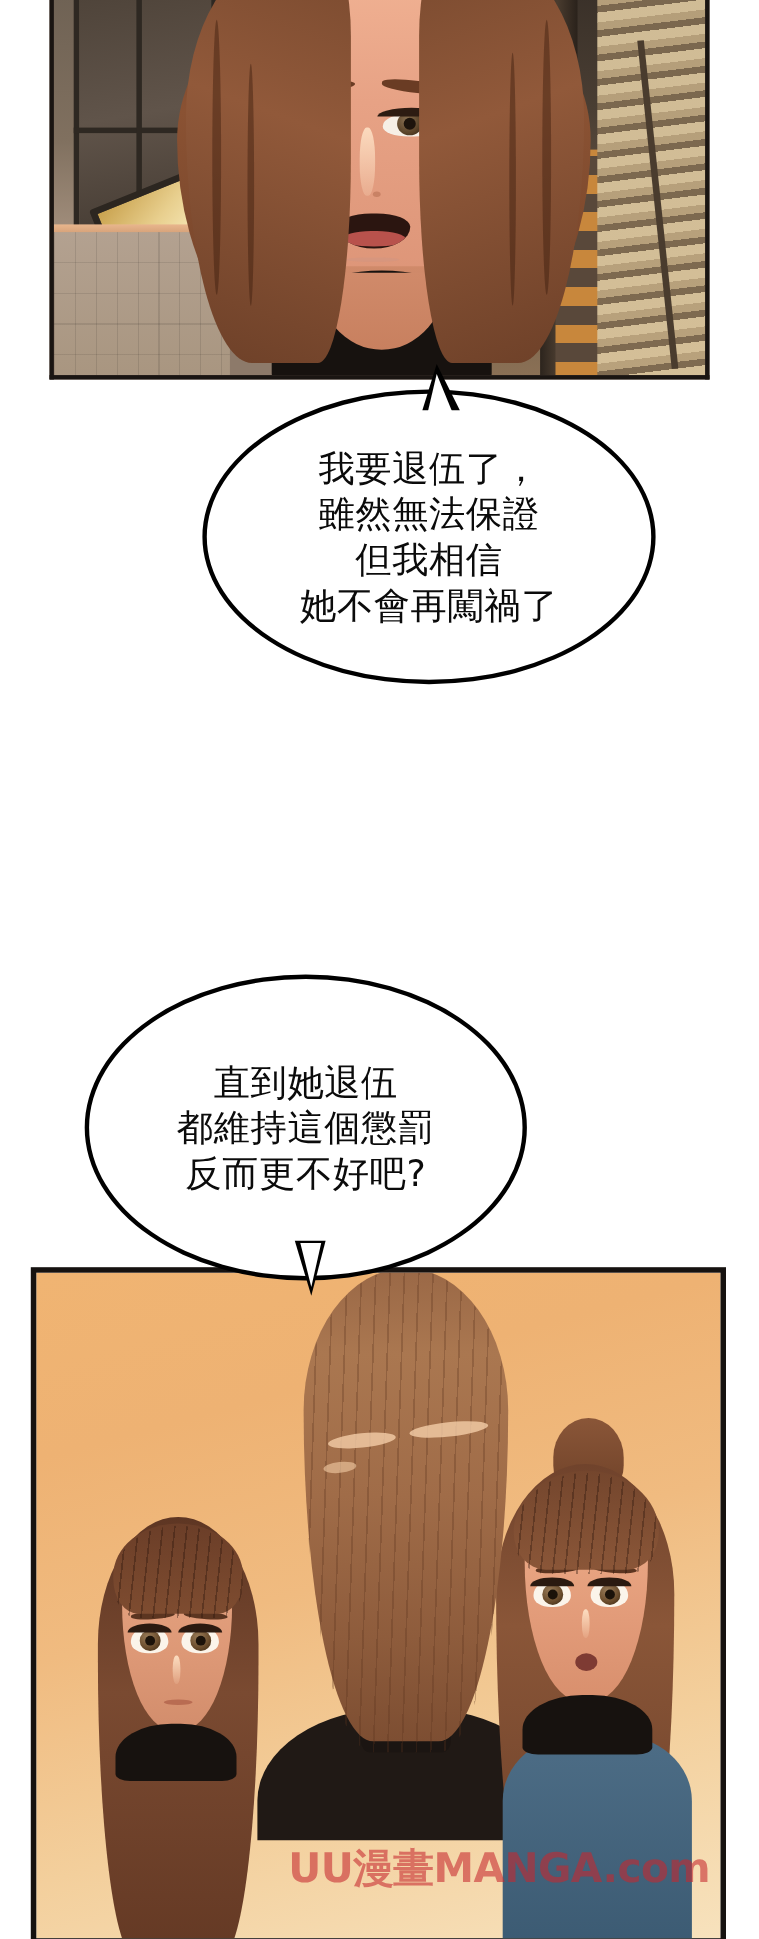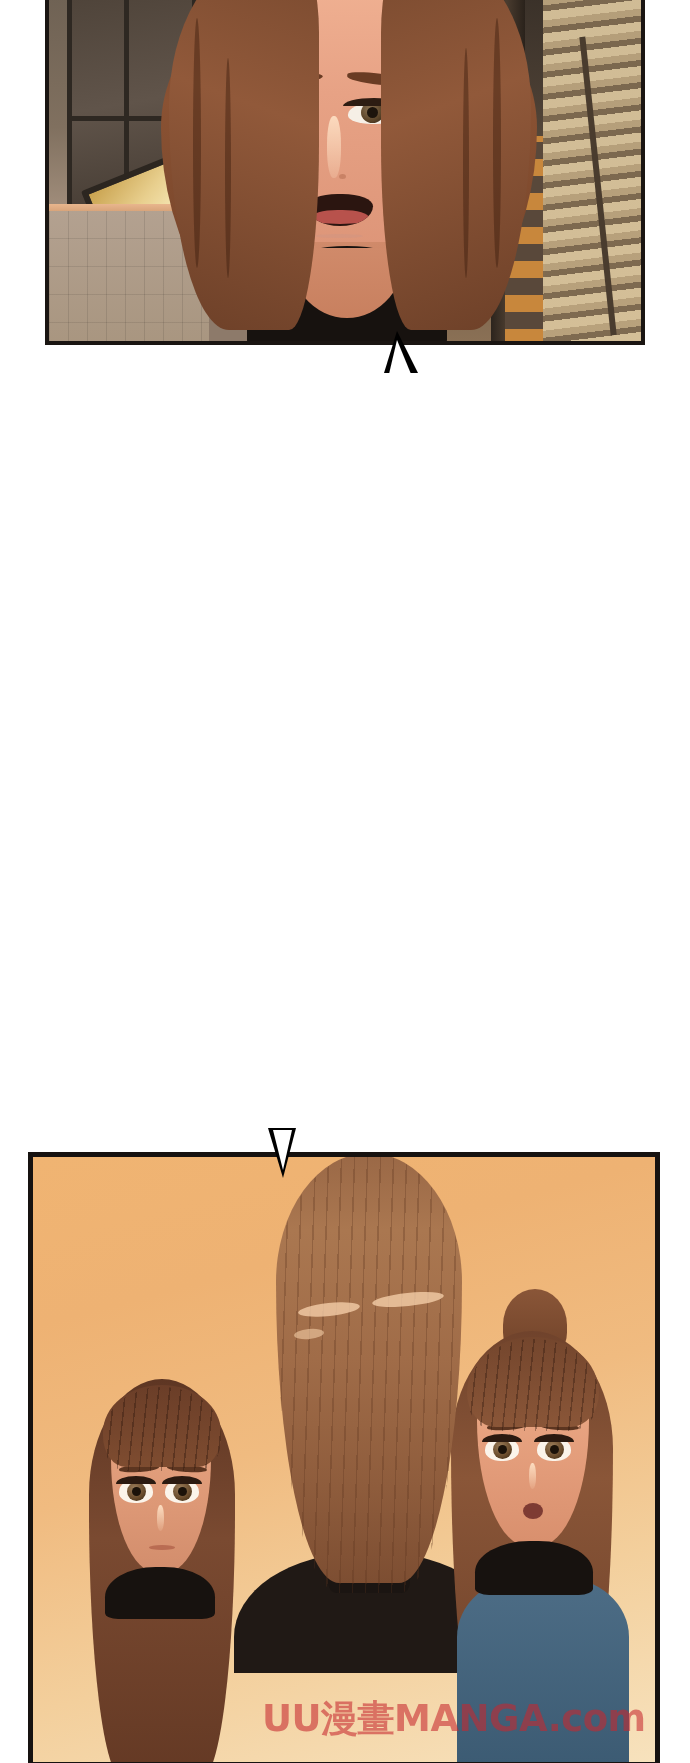--- a/index.html
+++ b/index.html
@@ -440,21 +440,20 @@
     font-weight: bold;
     white-space: nowrap;
     pointer-events:none;
     font-family: "DejaVu Sans", "Liberation Sans", sans-serif;
   }
   #watermark-top {
     left: 262px; top: 1674px;
     font-size: 37px;
     color: rgba(198, 40, 46, 0.58);
     letter-spacing: -0.5px;
-    margin-top: 20px;
   }
   #watermark-bottom {
     left: 262px; top: 1712px;
     font-size: 40px;
     color: rgba(208, 168, 112, 0.93);
     letter-spacing: -0.5px;
     text-shadow: 0 1px 0 rgba(255,255,255,.25);
   }
 </style>
 </head>
@@ -522,21 +521,32 @@
         <div class="hair-strand" style="left:-6px; top:20px; width:8px; height:250px;"></div>
         <div class="hair-strand" style="left:26px; top:60px; width:6px; height:220px;"></div>
         <div class="hair-strand" style="right:-2px; top:20px; width:8px; height:250px;"></div>
         <div class="hair-strand" style="right:30px; top:50px; width:6px; height:230px;"></div>
       </div>
 
     </div>
   </div>
 
   <div class="tail" id="tail-1"></div>
-
+  <div class="bubble" id="bubble-1">
+    <div class="bubble-text">我要退伍了，
+雖然無法保證
+但我相信
+她不會再闖禍了</div>
+  </div>
+
+  <div class="bubble" id="bubble-2">
+    <div class="bubble-text">直到她退伍
+都維持這個懲罰
+反而更不好吧?</div>
+  </div>
   <div class="tail" id="tail-2"></div>
 
   <div class="panel" id="panel-bottom">
     <div class="inner">
 
       <div class="girl-left">
         <div class="hair-back"></div>
         <div class="face"></div>
 
         <div class="sm-brow" style="left:30px; top:86px; transform:rotate(-4deg);"></div>

